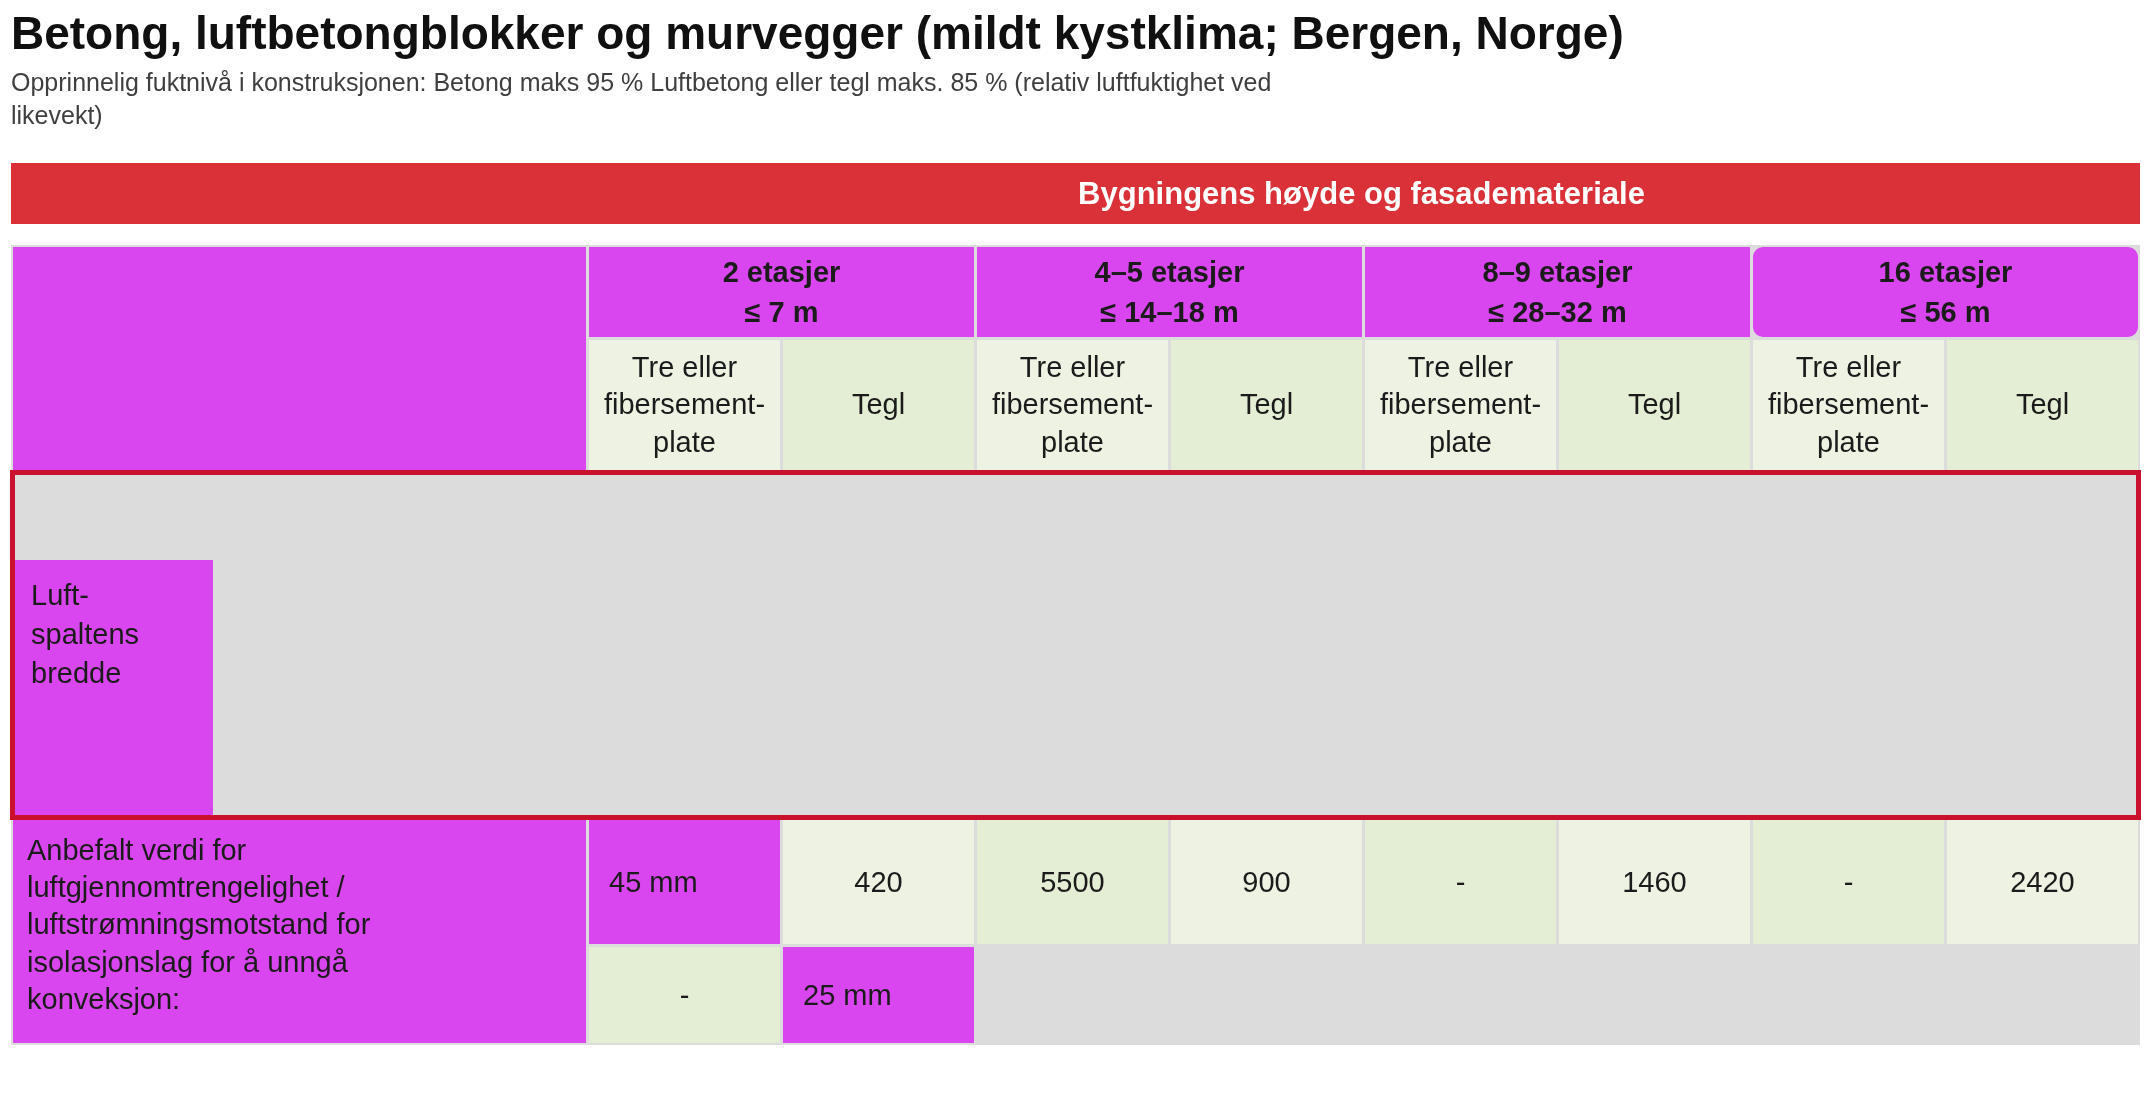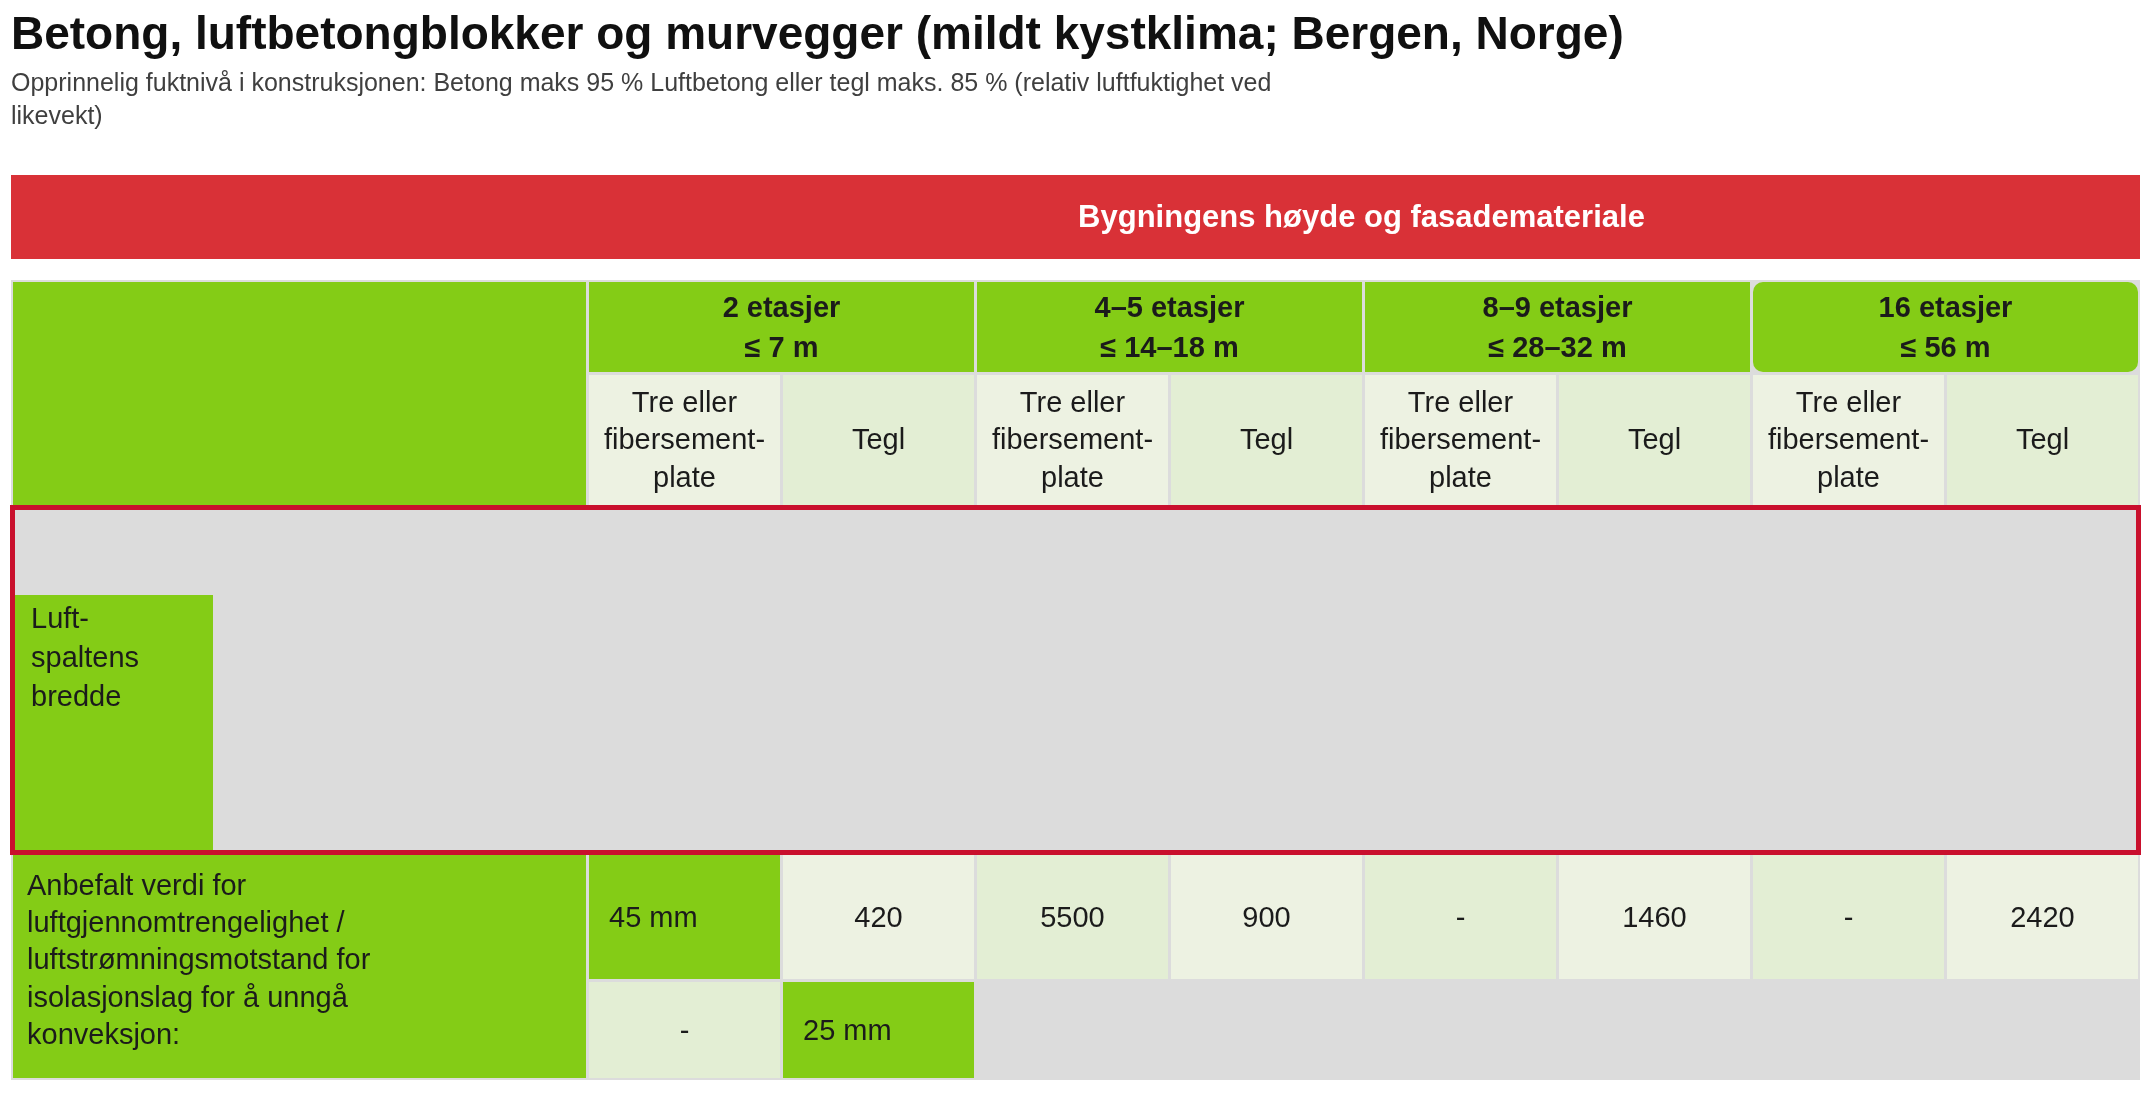--- a/index.html
+++ b/index.html
@@ -13,54 +13,54 @@
   h1.title{
     margin:2px 0 0 0;
     font-size:46px;line-height:1.2;font-weight:700;color:#101010;
   }
   p.subtitle{
     margin:5px 0 0 0;
     font-size:25px;line-height:1.3;font-weight:400;color:#3f3f3f;
     white-space:pre-line;
   }
   .banner{
-    margin-top:44px;
-    height:84px;
+    margin-top:32px;
+    height:61px;
     background:var(--banner-red,#d93137);
     display:flex;align-items:center;justify-content:center;
     padding-left:572px;box-sizing:border-box;
   }
   .banner span{
     color:#ffffff;font-size:31px;font-weight:700;
   }
   .grid{
     margin-top:21px;
     position:relative;
     width:2129px;box-sizing:border-box;
     display:grid;
     grid-template-columns:200px 370px repeat(8,1fr);
     grid-template-rows:90px 130px 84px 62px 62px 62px 62px 124px 96px;
     gap:3px;
     background:#dcdcdc;
     border:2px solid #dcdcdc;
     font-size:29px;
   }
-  .cell{background:#84cc16;box-sizing:border-box;}
+  .cell{background:#d946ef;box-sizing:border-box;}
   .g1{background:var(--cell-green-light,#edf2e2);}
   .g2{background:var(--cell-green-dark,#e3eed4);}
   .ctr{display:flex;align-items:center;justify-content:center;text-align:center;}
   .lft{display:flex;align-items:center;padding-left:20px;}
   .tl{padding:12px 14px 0 14px;}
   .pre{white-space:pre-line;}
   .bold{font-weight:700;}
   .grp{line-height:1.4;}
   .fac{line-height:1.3;}
   .section-title{display:flex;align-items:center;padding-left:14px;font-weight:700;}
   .rec{line-height:1.28;}
-  .lbl-top{padding:4px 0 0 18px;line-height:1.35;}
+  .lbl-top{padding:16px 0 0 18px;line-height:1.35;}
   .red-box{
     grid-row:3/8;grid-column:1/-1;
     margin:-3px;
     border:5px solid var(--highlight-border-red,#c9102d);
     pointer-events:none;z-index:4;
   }
 </style>
 </head>
 <body>
 

